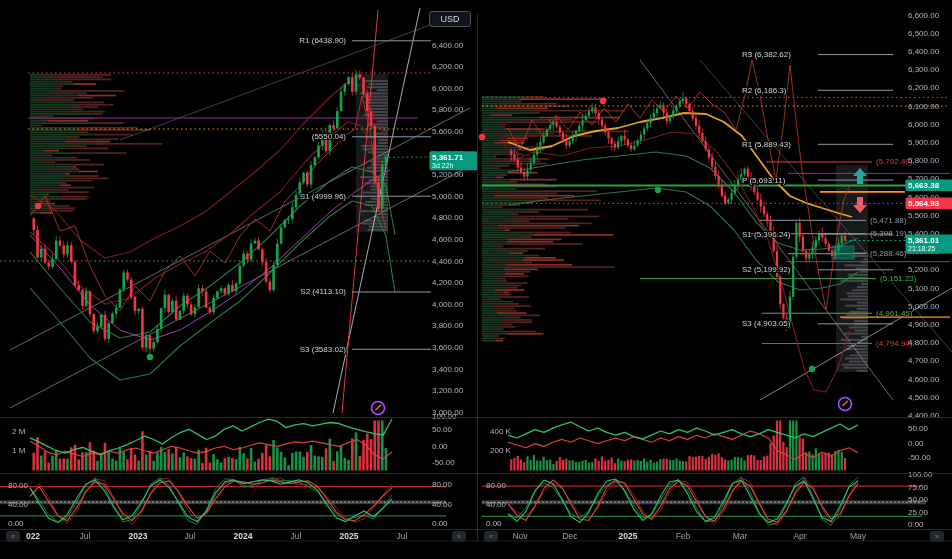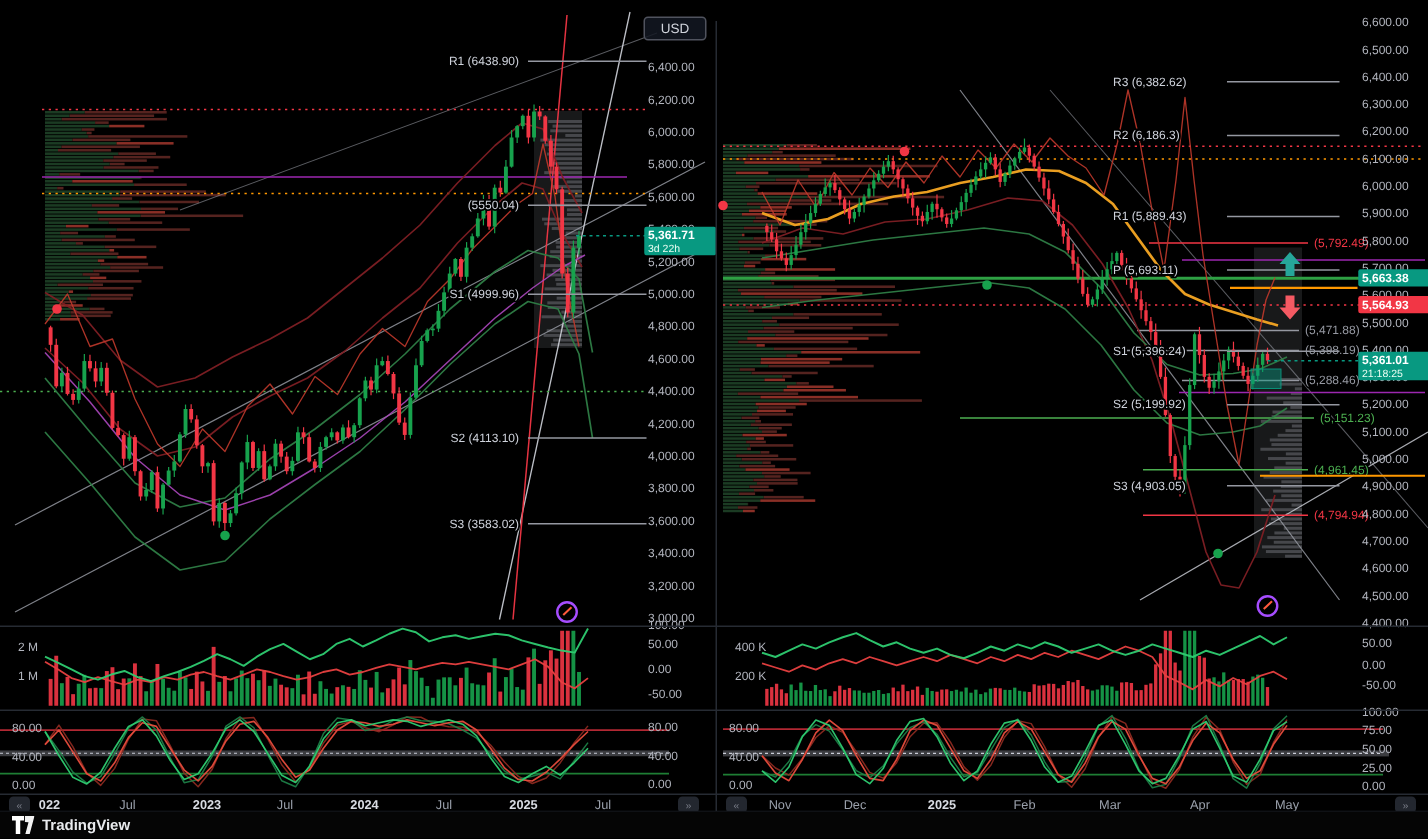--- a/index.html
+++ b/index.html
@@ -1278,20 +1278,13 @@
       </g>
       <line x1="0" y1="417.5" x2="952" y2="417.5" stroke="#262b33" stroke-width="1"></line>
       <line x1="0" y1="473.5" x2="952" y2="473.5" stroke="#262b33" stroke-width="1"></line>
       <line x1="0" y1="529.5" x2="952" y2="529.5" stroke="#262b33" stroke-width="1"></line>
       <line x1="477.5" y1="14" x2="477.5" y2="541" stroke="#262b33" stroke-width="1"></line>
       <line x1="0" y1="541" x2="952" y2="541" stroke="#1b1f27" stroke-width="1"></line>
     </svg>
 
   <button class="usd">USD</button>
 
-  <div class="footer">
-    <svg width="15" height="12" viewBox="0 0 15 12">
-      <path d="M0 0h8v3H5.5v9h-3V3H0z" fill="#fff"></path>
-      <path d="M8.6 0h3.2L15 0 11.8 12H8.9L11 4.2 8.6 4z" fill="#fff" opacity="0.95"></path>
-    </svg>
-    <span>TradingView</span>
-  </div>
 </div>
 
 </body></html>

